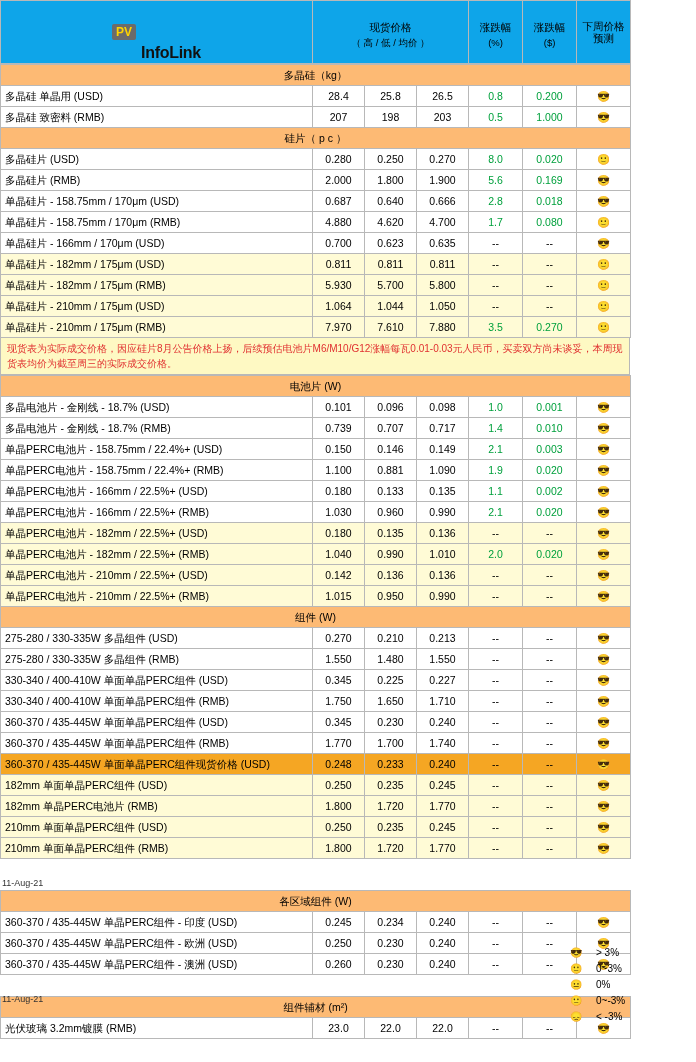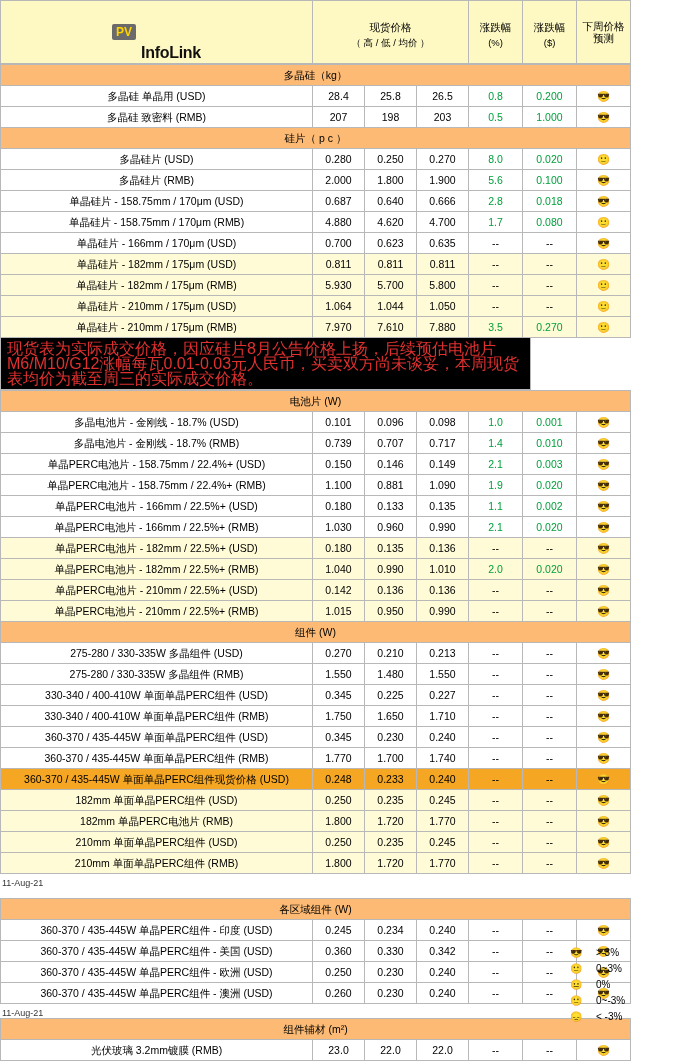--- a/index.html
+++ b/index.html
@@ -26,21 +26,21 @@
   }
   
   col.c0 { width: 312px; }
   col.c1 { width: 52px; }
   col.c2 { width: 52px; }
   col.c3 { width: 52px; }
   col.c4 { width: 54px; }
   col.c5 { width: 54px; }
   col.c6 { width: 54px; }
 
-  .hdr-row td { background: #fef9c3; font-weight: bold; text-align: center; font-size: 11px; }
+  .hdr-row td { background: #0ea5e9; font-weight: bold; text-align: center; font-size: 11px; }
   .hdr-logo {
     background: #ffd400;
     text-align: left;
     padding-left: 0;
   }
   .logo-wrap { display: flex; align-items: center; justify-content: center; height: 100%; }
   .logo-badge {
     display: inline-block;
     background: #6b6b6b;
     color: #ffd400;
@@ -54,41 +54,41 @@
   .logo-text { font-weight: bold; font-size: 16px; color: #111; letter-spacing: -0.3px; margin-top: 42px; }
 
   .hdr2 { font-size: 9.5px !important; }
 
   .section td {
     background: #fdba74;
     font-weight: bold;
     text-align: center;
     font-size: 11px;
   }
-  .lbl { text-align: center; padding-left: 5px; }
+  .lbl { text-align: left; padding-left: 5px; }
   .num { text-align: center; }
   .green { color: #00a03c; text-align: center; }
   .dash { text-align: center; color: #000; }
   .emoji { text-align: center; font-size: 11px; }
   .yellow-row td { background: #fffbd6; }
   .orange-row td { background: #f5a623; font-weight: bold; }
   .note {
-    width: 531px;
+    width: 630px;
     border: 1px solid #b8b8b8;
     border-top: none;
-    background: #000000;
+    background: #fef9c3;
     color: #e03030;
-    font-size: 16px;
+    font-size: 10px;
     line-height: 15px;
     padding: 3px 6px;
   }
   .stamp {
     font-size: 9px;
     color: #333;
-    padding: 4px 0 2px 2px;
+    padding: 19px 0 2px 2px;
     height: 14px;
   }
   .spacer { height: 10px; }
   .legend {
     position: absolute;
     right: 8px;
     width: 120px;
     font-size: 10px;
     line-height: 16px;
   }
@@ -179,21 +179,21 @@
           <td class="green">8.0</td>
           <td class="green">0.020</td>
           <td class="emoji">🙂</td>
         </tr>
         <tr>
           <td class="lbl">多晶硅片 (RMB)</td>
           <td class="num">2.000</td>
           <td class="num">1.800</td>
           <td class="num">1.900</td>
           <td class="green">5.6</td>
-          <td class="green">0.100</td>
+          <td class="green">0.169</td>
           <td class="emoji">😎</td>
         </tr>
         <tr>
           <td class="lbl">单晶硅片 - 158.75mm / 170μm (USD)</td>
           <td class="num">0.687</td>
           <td class="num">0.640</td>
           <td class="num">0.666</td>
           <td class="green">2.8</td>
           <td class="green">0.018</td>
           <td class="emoji">😎</td>
@@ -481,29 +481,20 @@
       </colgroup>
     <tbody id="body3">
         <tr class="section">
           <td colspan="7">各区域组件 (W)</td>
         </tr>
         <tr>
           <td class="lbl">360-370 / 435-445W 单晶PERC组件 - 印度 (USD)</td>
           <td class="num">0.245</td>
           <td class="num">0.234</td>
           <td class="num">0.240</td>
-          <td class="dash">--</td>
-          <td class="dash">--</td>
-          <td class="emoji">😎</td>
-        </tr>
-        <tr>
-          <td class="lbl">360-370 / 435-445W 单晶PERC组件 - 美国 (USD)</td>
-          <td class="num">0.360</td>
-          <td class="num">0.330</td>
-          <td class="num">0.342</td>
           <td class="dash">--</td>
           <td class="dash">--</td>
           <td class="emoji">😎</td>
         </tr>
         <tr>
           <td class="lbl">360-370 / 435-445W 单晶PERC组件 - 欧洲 (USD)</td>
           <td class="num">0.250</td>
           <td class="num">0.230</td>
           <td class="num">0.240</td>
           <td class="dash">--</td>

